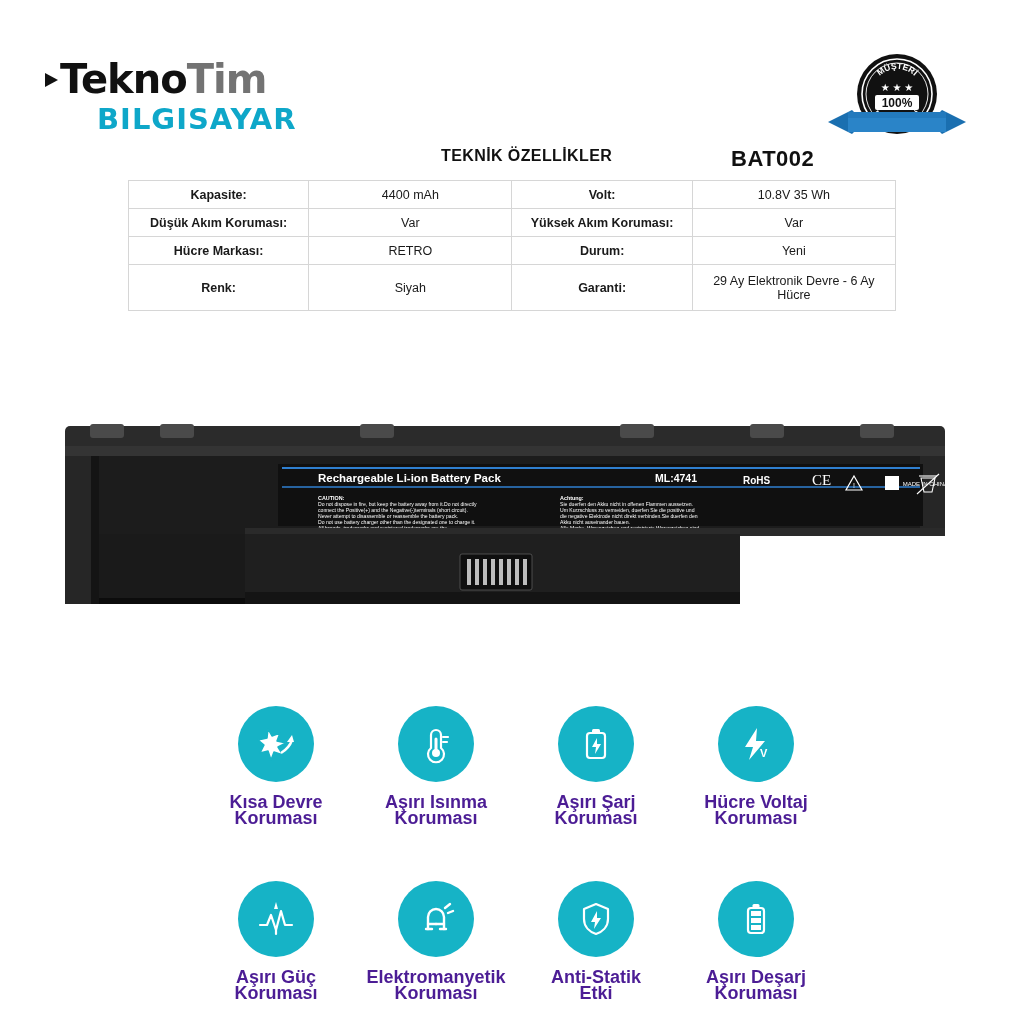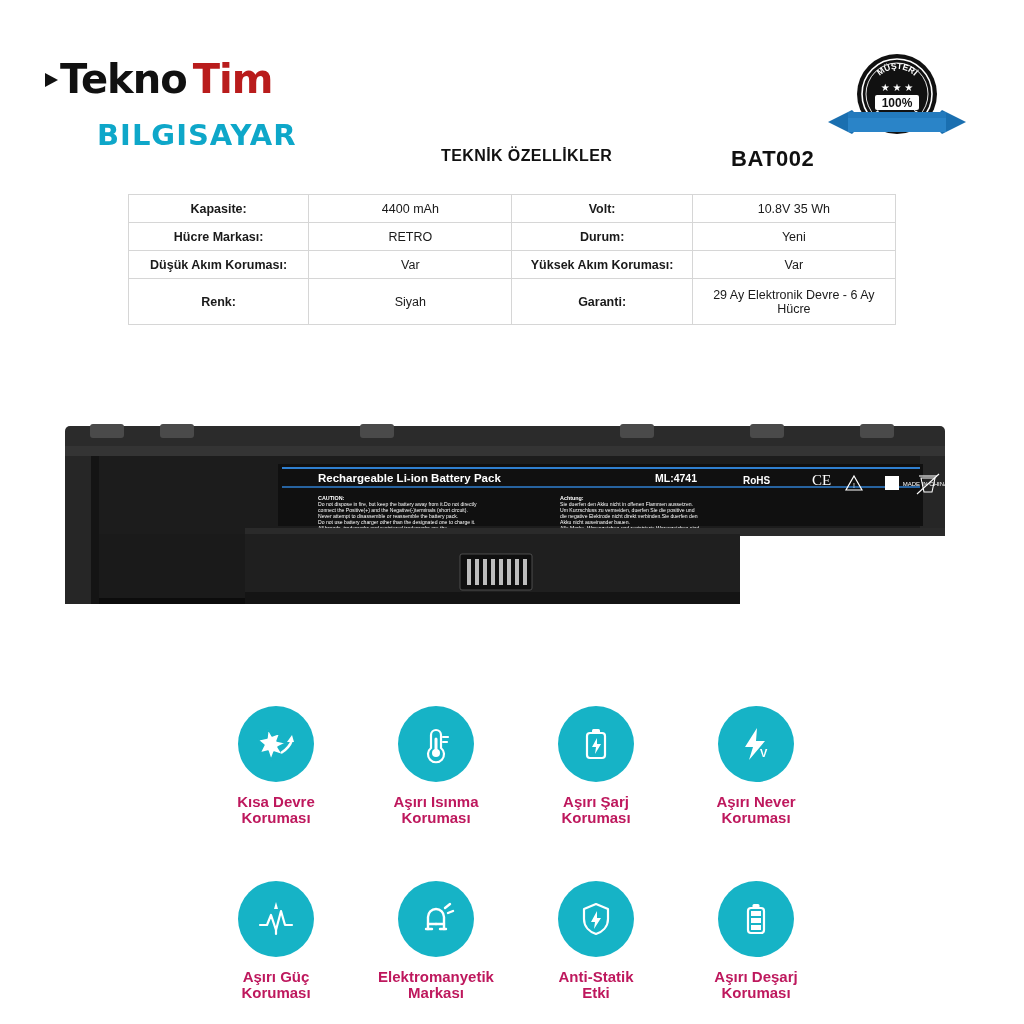--- a/index.html
+++ b/index.html
@@ -23,38 +23,38 @@
   }
   .logo-line1 {
     font-family: "DejaVu Sans", sans-serif;
     font-weight: bold;
     font-size: 40px;
     letter-spacing: -1px;
     color: #111;
     line-height: 42px;
     white-space: nowrap;
   }
-  .logo-line1 .tim { color: #b91c1c; margin-left: 6px; }
+  .logo-line1 .tim { color: #737373; margin-left: 0; }
   .logo-arrow {
     display: inline-block;
     width: 0; height: 0;
     border-top: 7px solid transparent;
     border-bottom: 7px solid transparent;
     border-left: 13px solid #111;
     vertical-align: middle;
     margin-right: 2px;
     margin-bottom: 4px;
   }
   .logo-line2 {
     font-family: "DejaVu Sans", sans-serif;
     font-weight: bold;
     font-size: 29px;
     letter-spacing: 1px;
     color: #0ea7c9;
-    margin-top: 18px;
+    margin-top: 2px;
     margin-left: 52px;
   }
 
   .badge {
     position: absolute; right: 58px; top: 2px;
     width: 138px; height: 104px;
   }
 
   
   .spec-title {
@@ -62,21 +62,21 @@
     font-size: 16px; font-weight: bold; letter-spacing: .4px;
     color: #111;
     text-align: right;
   }
   .spec-code {
     position: absolute; top: 146px; left: 731px;
     font-size: 22px; font-weight: bold; letter-spacing: .5px;
     color: #111;
   }
   table.specs {
-    position: absolute; top: 194px; left: 128px;
+    position: absolute; top: 180px; left: 128px;
     width: 768px;
     border-collapse: collapse;
     font-size: 12.5px;
   }
   table.specs td {
     border: 1px solid #d6d6d6;
     height: 28px;
     text-align: center;
     vertical-align: middle;
     padding: 2px 6px;
@@ -100,22 +100,22 @@
     grid-template-rows: repeat(2, 175px);
   }
   .feature { text-align: center; }
   .feat-circle {
     width: 76px; height: 76px; border-radius: 50%;
     background: #16b3c6;
     margin: 0 auto 12px auto;
     display: flex; align-items: center; justify-content: center;
   }
   .feat-label {
-    font-size: 15px; font-weight: bold; line-height: 16px;
-    color: #be185d;
+    font-size: 18px; font-weight: bold; line-height: 16px;
+    color: #4c1d95;
     white-space: pre-line;
   }
 </style>
 </head>
 <body>
 
 <div class="header">
 
   <div class="logo">
     <div class="logo-line1">
@@ -153,30 +153,30 @@
 
 <table class="specs">
   <tbody>
     <tr>
       <td class="label">Kapasite:</td>
       <td class="value">4400 mAh</td>
       <td class="label">Volt:</td>
       <td class="value">10.8V 35 Wh</td>
     </tr>
     <tr>
+      <td class="label">Düşük Akım Koruması:</td>
+      <td class="value">Var</td>
+      <td class="label">Yüksek Akım Koruması:</td>
+      <td class="value">Var</td>
+    </tr>
+    <tr>
       <td class="label">Hücre Markası:</td>
       <td class="value">RETRO</td>
       <td class="label">Durum:</td>
       <td class="value">Yeni</td>
-    </tr>
-    <tr>
-      <td class="label">Düşük Akım Koruması:</td>
-      <td class="value">Var</td>
-      <td class="label">Yüksek Akım Koruması:</td>
-      <td class="value">Var</td>
     </tr>
     <tr class="tall">
       <td class="label">Renk:</td>
       <td class="value">Siyah</td>
       <td class="label">Garanti:</td>
       <td class="value">29 Ay Elektronik Devre - 6 Ay Hücre</td>
     </tr>
   </tbody>
 </table>
 
@@ -311,21 +311,21 @@
 Koruması</div>
   </div>
 
   <div class="feature">
     <div class="feat-circle">
       <svg width="42" height="42" viewBox="0 0 42 42" fill="none">
         <path d="M22 5 L10 24 L18 24 L14 37 L30 18 L21 18 Z" fill="#ffffff"></path>
         <text x="25" y="34" font-family="Liberation Sans, sans-serif" font-size="11" font-weight="bold" fill="#ffffff">V</text>
       </svg>
     </div>
-    <div class="feat-label">Aşırı Never
+    <div class="feat-label">Hücre Voltaj
 Koruması</div>
   </div>
 
   <div class="feature">
     <div class="feat-circle">
       <svg width="42" height="42" viewBox="0 0 42 42" fill="none" stroke="#ffffff" stroke-width="2.2" stroke-linecap="round" stroke-linejoin="round">
         <path d="M5 27 L12 27 L16 17 L21 32 L26 13 L30 27 L37 27"></path>
         <path d="M21 4 L23 11 L19 11 Z" fill="#ffffff" stroke="none"></path>
         <line x1="21" y1="32" x2="21" y2="36"></line>
       </svg>
@@ -340,21 +340,21 @@
         <path d="M13 31 V19 a8 8 0 0 1 16 0 v12"></path>
         <line x1="13" y1="26" x2="21" y2="26"></line>
         <line x1="29" y1="26" x2="21" y2="26"></line>
         <line x1="11" y1="31" x2="17" y2="31"></line>
         <line x1="25" y1="31" x2="31" y2="31"></line>
         <line x1="30" y1="10" x2="35" y2="6"></line>
         <line x1="33" y1="15" x2="38" y2="13"></line>
       </svg>
     </div>
     <div class="feat-label">Elektromanyetik
-Markası</div>
+Koruması</div>
   </div>
 
   <div class="feature">
     <div class="feat-circle">
       <svg width="42" height="42" viewBox="0 0 42 42" fill="none" stroke="#ffffff" stroke-width="2.2" stroke-linejoin="round">
         <path d="M21 6 L33 11 V21 c0 8 -6 13 -12 15 c-6 -2 -12 -7 -12 -15 V11 Z"></path>
         <path d="M22 13 L16 24 L20 24 L19 31 L26 20 L22 20 Z" fill="#ffffff" stroke="none"></path>
       </svg>
     </div>
     <div class="feat-label">Anti-Statik

